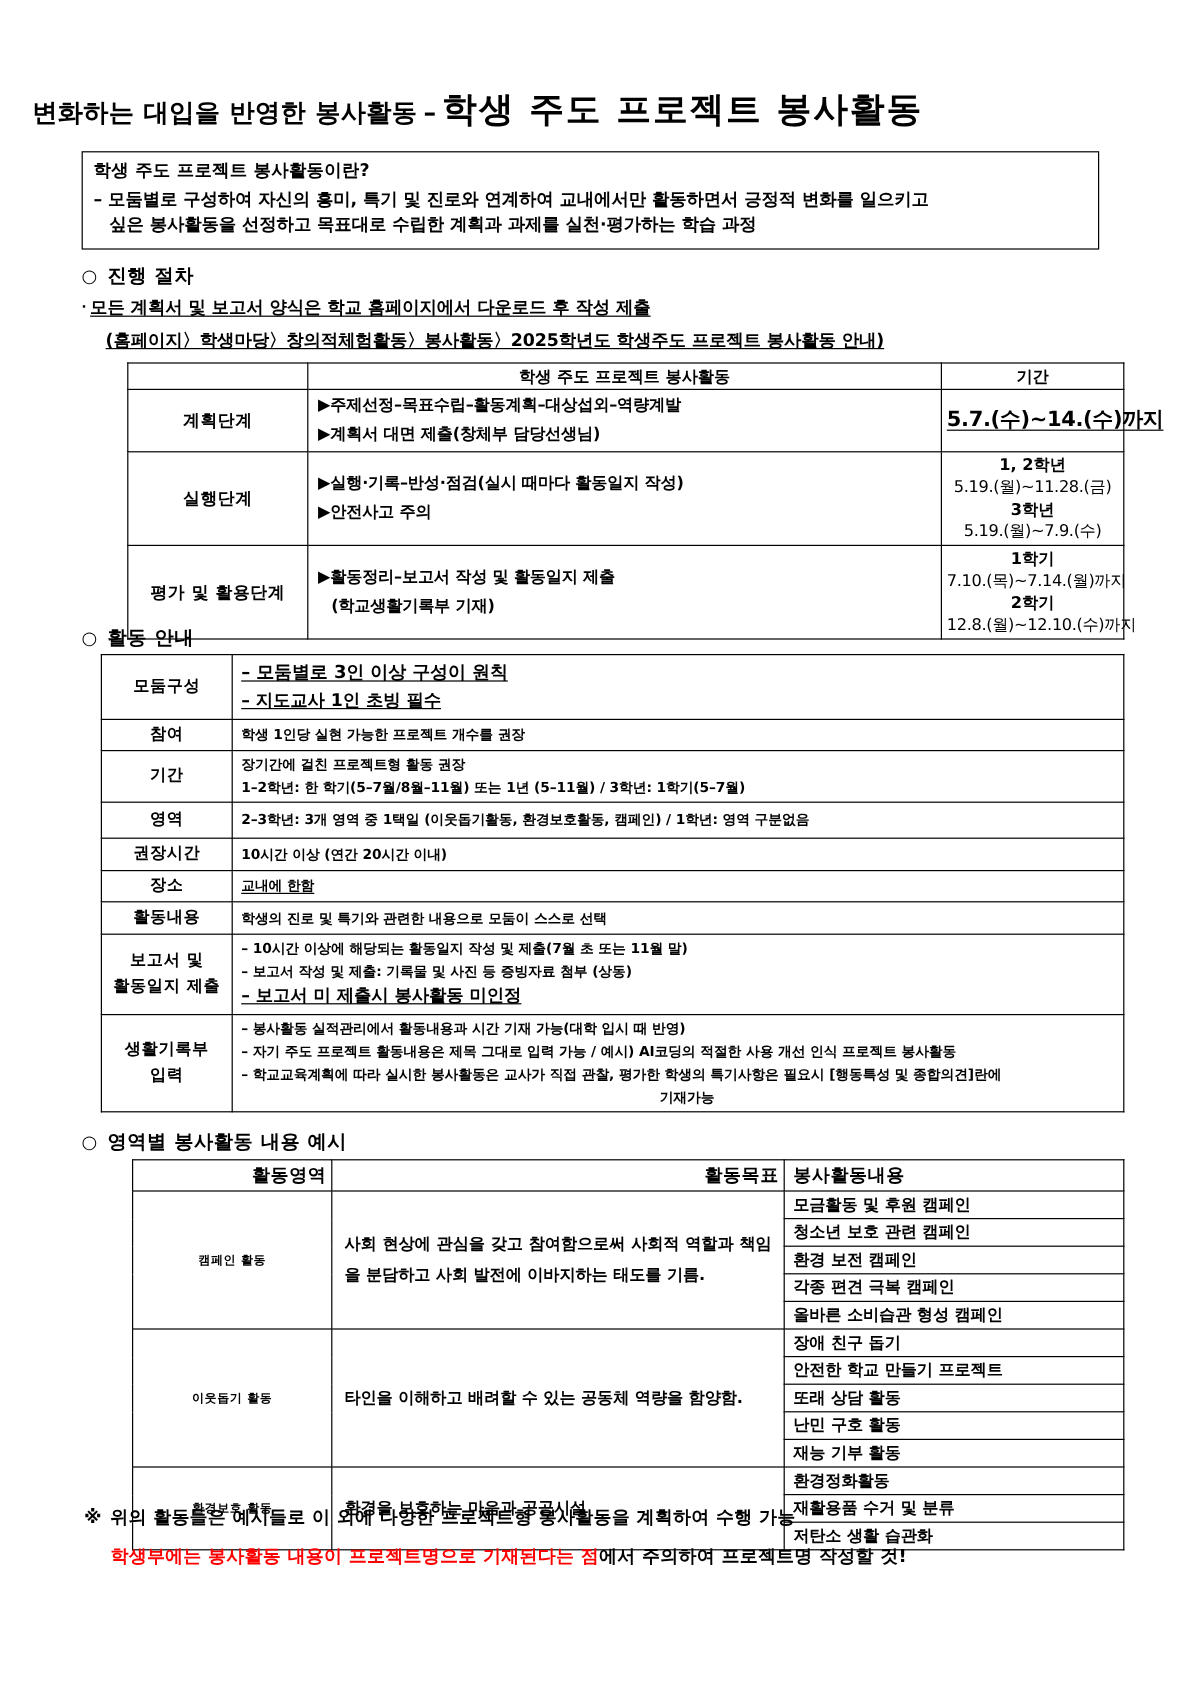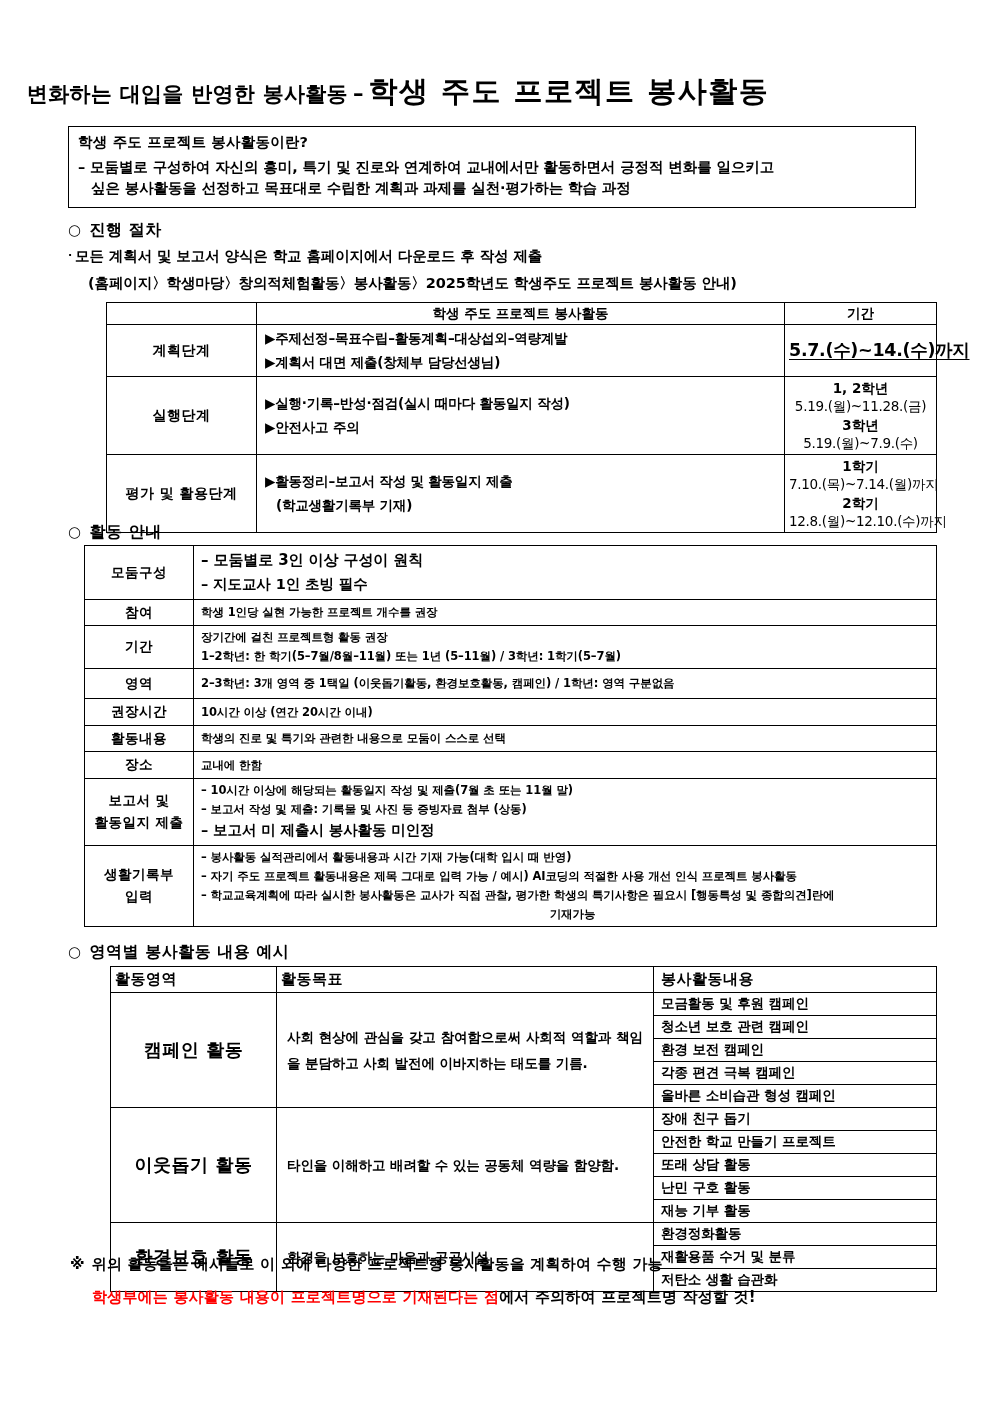--- a/index.html
+++ b/index.html
@@ -82,21 +82,21 @@
   .sec-head .circ { margin-right: 8px; font-weight: normal; font-size: 15px; }
 
   .bullet-line {
     position: absolute;
     font-size: 14.5px;
     font-weight: bold;
     white-space: nowrap;
     letter-spacing: -0.1px;
   }
   .bullet-line .dot { font-size: 11px; vertical-align: 2px; margin-right: 3px;}
-  .u { text-underline-offset: 2px; }
+  .u { text-decoration: underline; text-underline-offset: 2px; }
 
   
   table.doc {
     position: absolute;
     border-collapse: collapse;
     table-layout: fixed;
   }
   table.doc td, table.doc th {
     border: 1.3px solid #000;
     vertical-align: middle;
@@ -157,28 +157,28 @@
     letter-spacing: -0.1px;
   }
   #table-guide .val .ln { display:block; white-space: nowrap; }
   #table-guide .val .ind2 { padding-left: 12px; text-align: center; }
   #table-guide .big1 { font-size: 15px; font-weight: bold; }
   #table-guide .big2 { font-size: 14.5px; font-weight: bold; }
 
   
   #table-examples { top: 966px; left: 110px; width: 826px; }
   #table-examples .th {
-    text-align: left;
+    text-align: right;
     font-size: 15px;
     height: 26px;
     letter-spacing: 0.5px;
   }
   #table-examples .area {
     text-align: center;
-    font-size: 18px;
+    font-size: 10px;
     letter-spacing: 0.5px;
   }
   #table-examples .goal {
     font-size: 13.5px;
     line-height: 1.95;
     padding: 4px 10px;
     letter-spacing: -0.1px;
     text-align: justify;
     text-align-last: left;
   }
@@ -329,29 +329,29 @@
           <span class="ln">2–3학년: 3개 영역 중 1택일 (이웃돕기활동, 환경보호활동, 캠페인)  /  1학년: 영역 구분없음</span>
         </td>
       </tr>
       <tr style="height:25px">
         <td class="lbl">권장시간</td>
         <td class="val">
           <span class="ln">10시간 이상 (연간 20시간 이내)</span>
         </td>
       </tr>
       <tr style="height:25px">
+        <td class="lbl">장소</td>
+        <td class="val">
+          <span class="ln u">교내에 한함</span>
+        </td>
+      </tr>
+      <tr style="height:25px">
         <td class="lbl">활동내용</td>
         <td class="val">
           <span class="ln">학생의 진로 및 특기와 관련한 내용으로 모둠이 스스로 선택</span>
-        </td>
-      </tr>
-      <tr style="height:25px">
-        <td class="lbl">장소</td>
-        <td class="val">
-          <span class="ln u">교내에 한함</span>
         </td>
       </tr>
       <tr style="height:62px">
         <td class="lbl">
           <span style="display:block">보고서 및</span>
           <span style="display:block">활동일지 제출</span>
         </td>
         <td class="val">
           <span class="ln">– 10시간 이상에 해당되는 활동일지 작성 및 제출(7월 초 또는 11월 말)</span>
           <span class="ln">– 보고서 작성 및 제출: 기록물 및 사진 등 증빙자료 첨부 (상동)</span>

